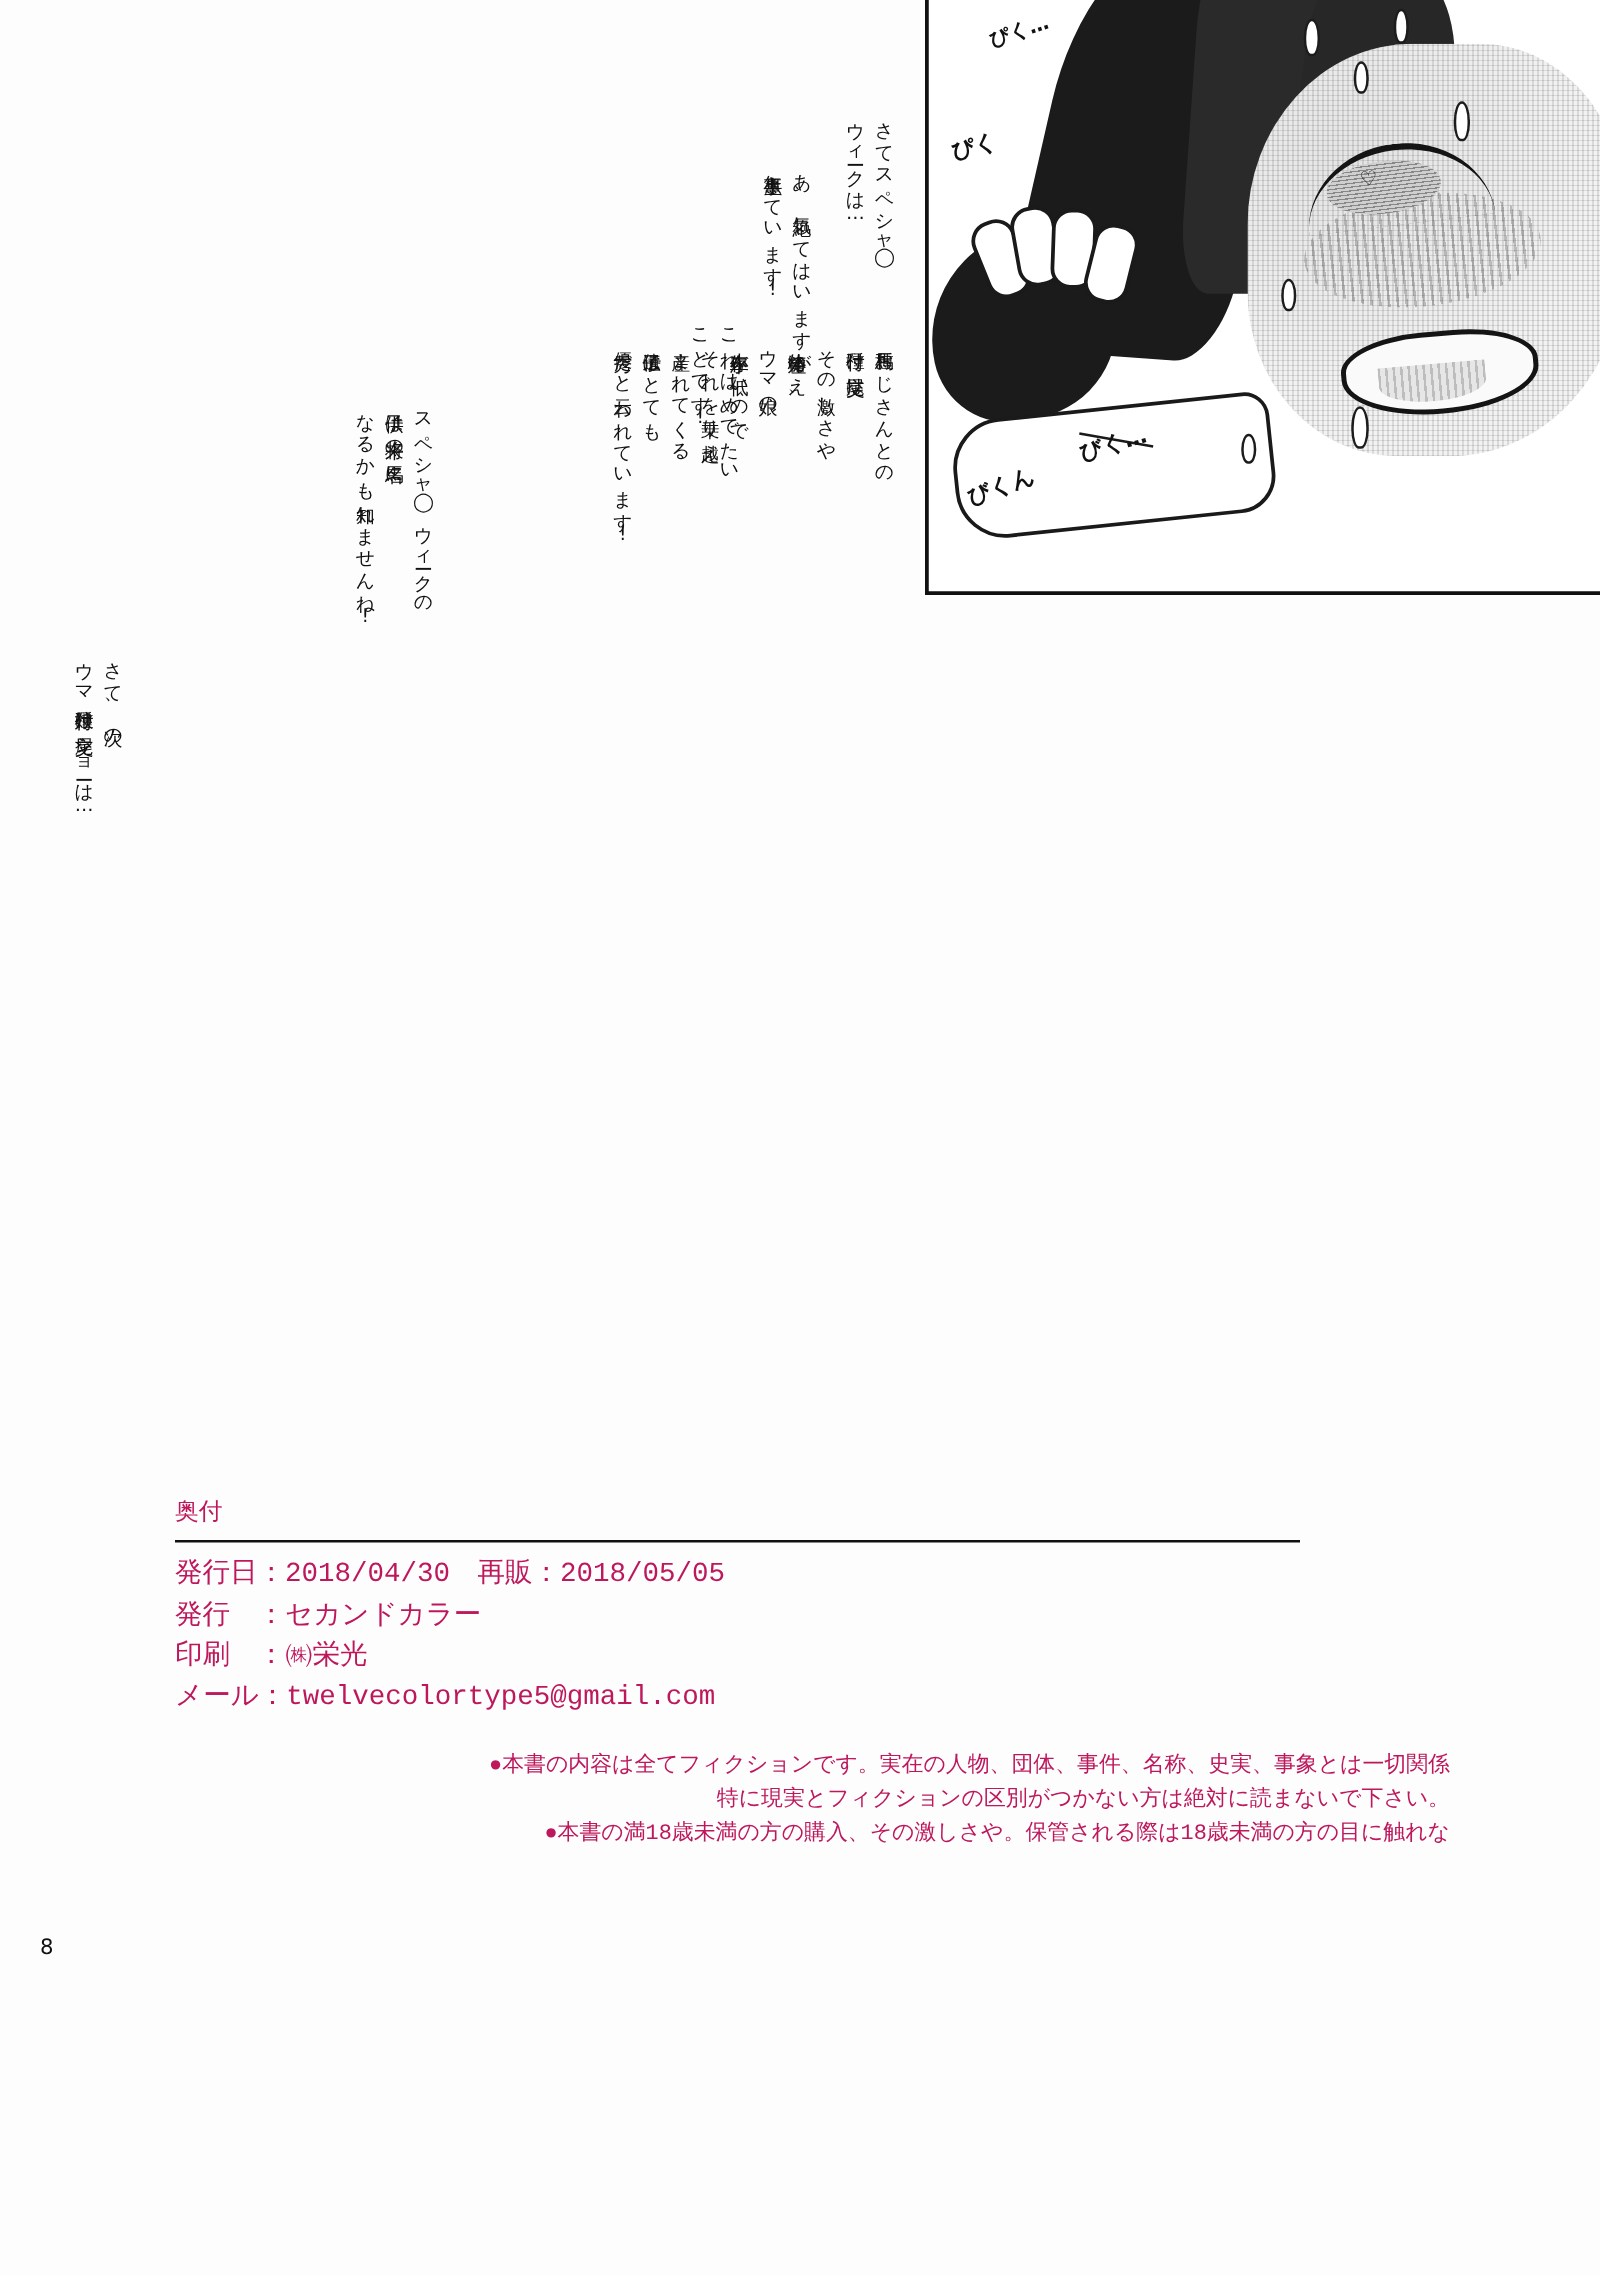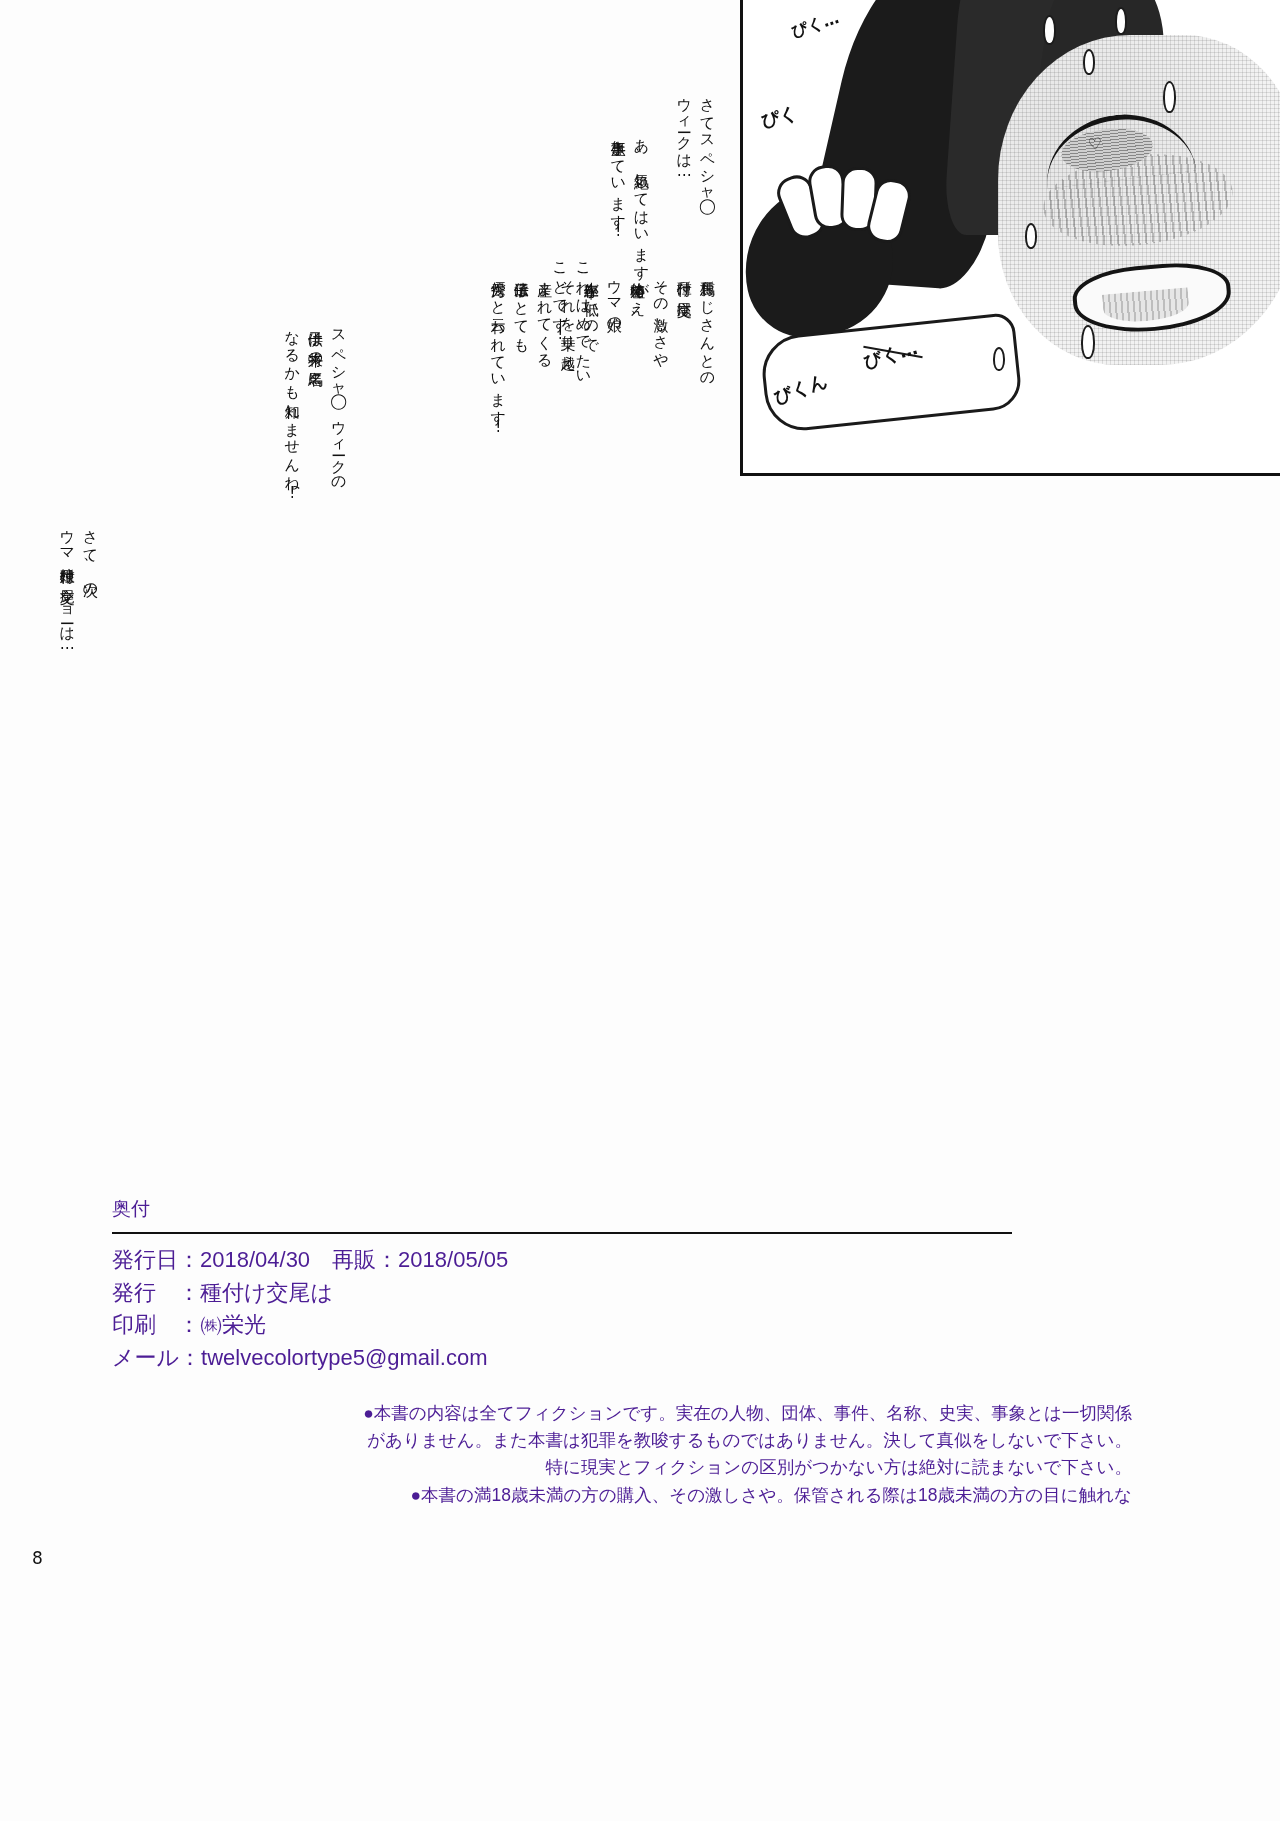--- a/index.html
+++ b/index.html
@@ -188,25 +188,25 @@
   .vt-1 { left: 672px; top: 88px;  font-size: 15px; }
   .vt-2 { left: 606px; top: 128px; font-size: 15px; }
   .vt-3 { left: 548px; top: 252px; font-size: 15px; }
   .vt-4 { left: 486px; top: 270px; font-size: 15px; }
   .vt-5 { left: 280px; top: 320px; font-size: 15px; }
   .vt-6 { left: 55px;  top: 520px; font-size: 15px; }
 
   
   .colophon {
     position: absolute;
-    left: 112px;
+    left: 140px;
     top: 1196px;
     width: 1020px;
-    font-family: Liberation Sans, sans-serif;
-    color: #4c1d95;
+    font-family: Liberation Mono, monospace;
+    color: #be185d;
   }
   .colophon-title {
     font-size: 19px;
     margin-bottom: 10px;
   }
   .rule {
     width: 900px;
     height: 2px;
     background: #111;
     margin: 4px 0 10px 0;
@@ -295,26 +295,25 @@
   <div class="vtext vt-5">スペシャ◯ウィークの
 子供は将来の名馬に
 なるかも知れませんね!</div>
   <div class="vtext vt-6">さて、次の
 ウマ娘種付け交尾ショーは…</div>
 
   <div class="colophon">
     <div class="colophon-title">奥付</div>
     <div class="rule"></div>
     <div class="credit-line">発行日：2018/04/30　再販：2018/05/05</div>
-    <div class="credit-line">発行　：種付け交尾は</div>
+    <div class="credit-line">発行　：セカンドカラー</div>
     <div class="credit-line">印刷　：㈱栄光</div>
     <div class="credit-line">メール：twelvecolortype5@gmail.com</div>
 
     <div class="notices">
       <p>●本書の内容は全てフィクションです。実在の人物、団体、事件、名称、史実、事象とは一切関係</p>
-      <p>がありません。また本書は犯罪を教唆するものではありません。決して真似をしないで下さい。</p>
       <p>特に現実とフィクションの区別がつかない方は絶対に読まないで下さい。</p>
       <p>●本書の満18歳未満の方の購入、その激しさや。保管される際は18歳未満の方の目に触れな</p>
     </div>
   </div>
 
   <div class="page-number">8</div>
 </div>
 
 </body></html>

